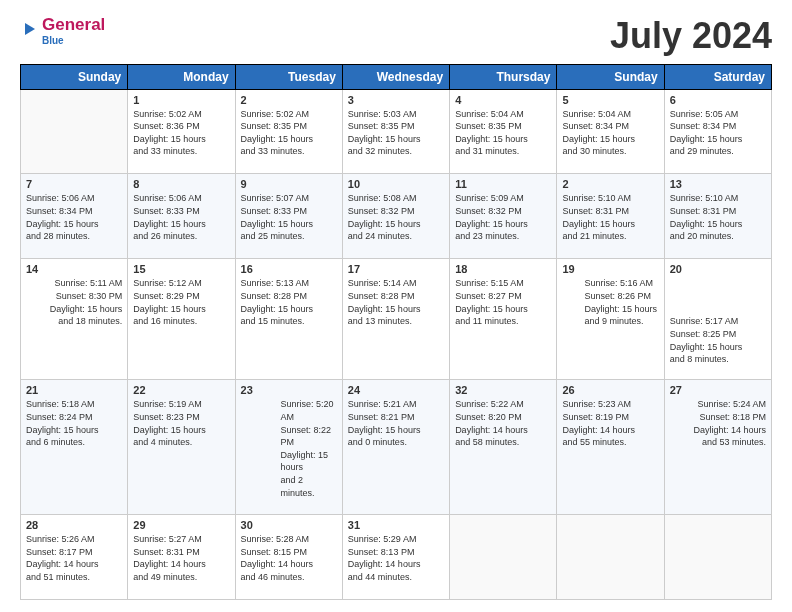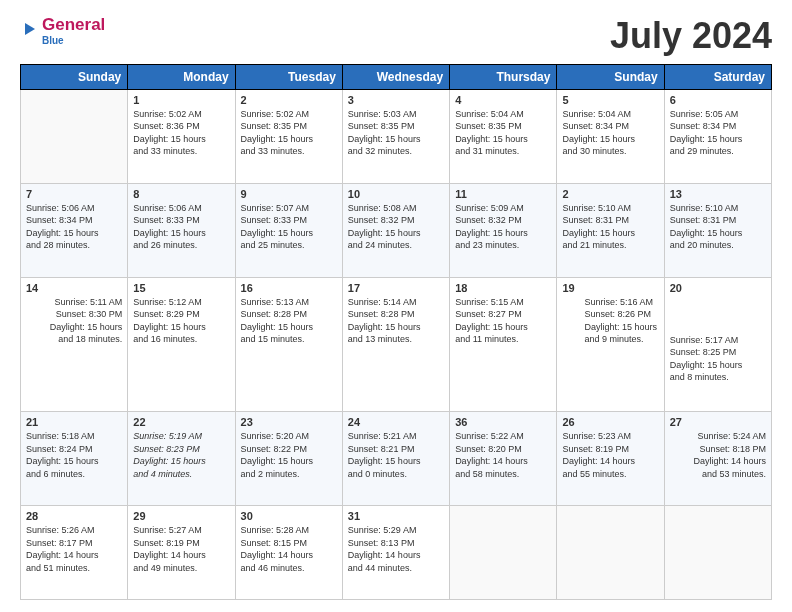--- a/index.html
+++ b/index.html
@@ -273,41 +273,41 @@
         <tr>
           <td>
             <span class="day-num">21</span>
             <div class="day-info" style="white-space: pre-line;">Sunrise: 5:18 AM
 Sunset: 8:24 PM
 Daylight: 15 hours
 and 6 minutes.</div>
           </td>
           <td>
             <span class="day-num">22</span>
-            <div class="day-info" style="white-space: pre-line; font-style: italic;">Sunrise: 5:19 AM
+            <div class="day-info" style="white-space: pre-line;">Sunrise: 5:19 AM
 Sunset: 8:23 PM
 Daylight: 15 hours
 and 4 minutes.</div>
           </td>
           <td>
             <span class="day-num">23</span>
-            <div class="day-info" style="white-space: pre-line;">Sunrise: 5:20 AM
+            <div class="day-info" style="white-space: pre-line; margin-left: 40px;">Sunrise: 5:20 AM
 Sunset: 8:22 PM
 Daylight: 15 hours
 and 2 minutes.</div>
           </td>
           <td>
             <span class="day-num">24</span>
             <div class="day-info" style="white-space: pre-line;">Sunrise: 5:21 AM
 Sunset: 8:21 PM
 Daylight: 15 hours
 and 0 minutes.</div>
           </td>
           <td>
-            <span class="day-num">36</span>
+            <span class="day-num">32</span>
             <div class="day-info" style="white-space: pre-line;">Sunrise: 5:22 AM
 Sunset: 8:20 PM
 Daylight: 14 hours
 and 58 minutes.</div>
           </td>
           <td>
             <span class="day-num">26</span>
             <div class="day-info" style="white-space: pre-line;">Sunrise: 5:23 AM
 Sunset: 8:19 PM
 Daylight: 14 hours
@@ -325,21 +325,21 @@
           <td>
             <span class="day-num">28</span>
             <div class="day-info" style="white-space: pre-line;">Sunrise: 5:26 AM
 Sunset: 8:17 PM
 Daylight: 14 hours
 and 51 minutes.</div>
           </td>
           <td>
             <span class="day-num">29</span>
             <div class="day-info" style="white-space: pre-line;">Sunrise: 5:27 AM
-Sunset: 8:19 PM
+Sunset: 8:31 PM
 Daylight: 14 hours
 and 49 minutes.</div>
           </td>
           <td>
             <span class="day-num">30</span>
             <div class="day-info" style="white-space: pre-line;">Sunrise: 5:28 AM
 Sunset: 8:15 PM
 Daylight: 14 hours
 and 46 minutes.</div>
           </td>

